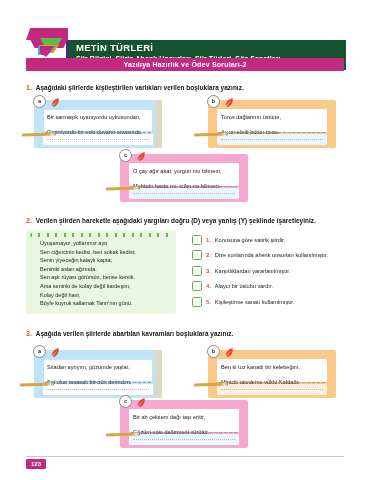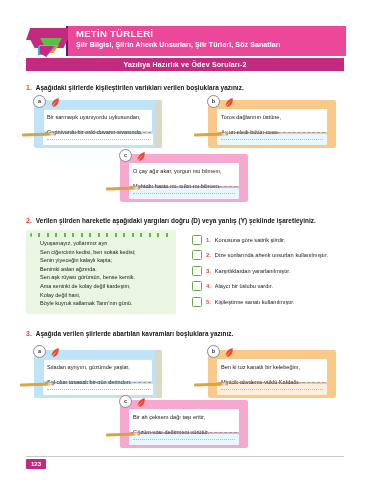--- a/index.html
+++ b/index.html
@@ -7,22 +7,22 @@
     width:370px;height:480px;overflow:hidden;
     background:#ffffff;
     font-family:"Liberation Sans", sans-serif;
     -webkit-font-smoothing:antialiased;
   }
   .page{position:relative;width:370px;height:480px;background:#fff;}
 
   
   .header{position:absolute;left:26px;top:26px;width:318px;height:30px;}
   .hdr-bar{
-    position:absolute;left:40px;top:0;width:278px;height:30px;
-    background:#ec4899;border-left:2px solid #4c1d95;
+    position:absolute;left:40px;top:14px;width:278px;height:30px;
+    background:#14532d;border-left:2px solid #4c1d95;
   }
   .hdr-title{
     position:absolute;left:8px;top:2px;color:#ffffff;font-size:9.5px;
     font-weight:bold;letter-spacing:.3px;
   }
   .hdr-sub{
     position:absolute;left:8px;top:15px;color:#ffffff;font-size:7px;
     font-weight:bold;letter-spacing:.1px;white-space:nowrap;
   }
   

